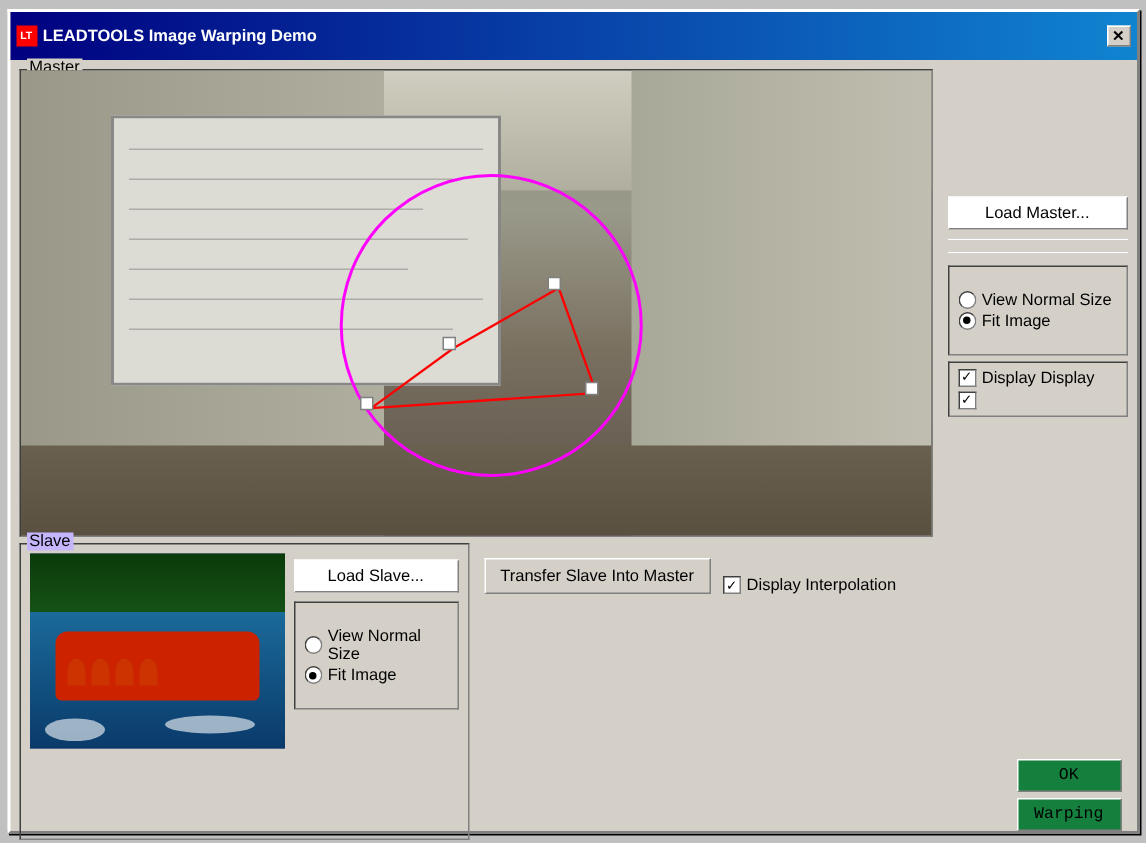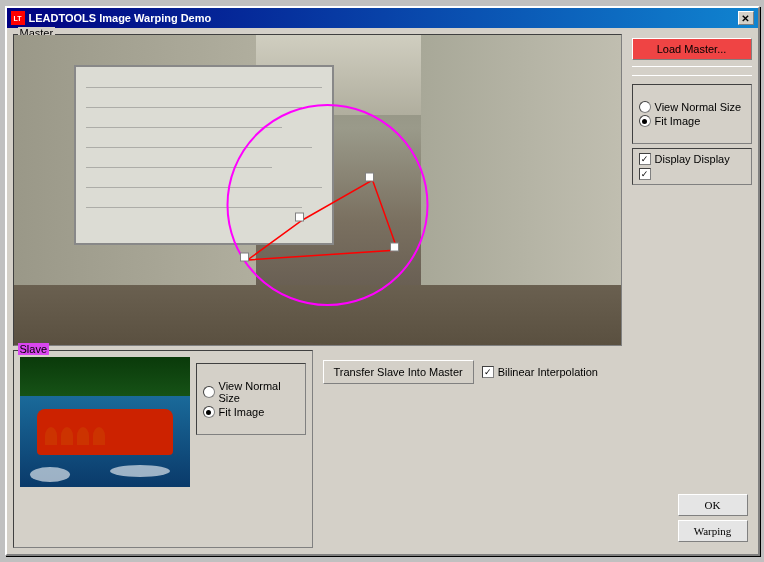--- a/index.html
+++ b/index.html
@@ -22,21 +22,21 @@
       border: 2px solid #808080;
       border-top-color: #ffffff;
       border-left-color: #ffffff;
       box-shadow: 1px 1px 0 #000;
       position: relative;
     }
 
     .title-bar {
       background: linear-gradient(to right, #000080, #1084d0);
       color: white;
-      height: 20px;
+      height: 32px;
       display: flex;
       align-items: center;
       justify-content: space-between;
       padding: 0 4px;
       user-select: none;
     }
 
     .title-bar-left {
       display: flex;
       align-items: center;
@@ -84,20 +84,21 @@
       display: flex;
       flex-direction: column;
       gap: 4px;
     }
 
     
     .master-section {
       display: flex;
       gap: 10px;
       flex: 0 0 auto;
+      align-items: center;
     }
 
     .master-frame {
       border: 1px solid #808080;
       border-top-color: #404040;
       border-left-color: #404040;
       position: relative;
       flex: 1;
     }
 
@@ -200,21 +201,21 @@
     .master-controls {
       display: flex;
       flex-direction: column;
       gap: 4px;
       width: 120px;
       flex-shrink: 0;
       padding-top: 4px;
     }
 
     .win-button {
-      background: #ef4444;
+      background: #ffffff;
       border: 1px solid;
       border-top-color: #ffffff;
       border-left-color: #ffffff;
       border-right-color: #808080;
       border-bottom-color: #808080;
       padding: 2px 8px;
       font-size: 11px;
       font-family: 'MS Sans Serif', Arial, sans-serif;
       cursor: pointer;
       text-align: center;
@@ -310,21 +311,21 @@
       border-left-color: #404040;
       position: relative;
       width: 300px;
       flex-shrink: 0;
     }
 
     .slave-label {
       position: absolute;
       top: -8px;
       left: 4px;
-      background: #d946ef;
+      background: #c4b5fd;
       padding: 0 2px;
       font-size: 11px;
     }
 
     .slave-inner {
       display: flex;
       height: 100%;
       padding: 6px;
       gap: 6px;
     }
@@ -412,21 +413,21 @@
     .right-panel {
       flex: 1;
       display: flex;
       flex-direction: column;
       gap: 6px;
       padding: 6px 4px;
     }
 
     .transfer-row {
       display: flex;
-      align-items: center;
+      align-items: flex-end;
       gap: 8px;
       margin-top: 4px;
     }
 
     .transfer-button {
       background: #d4d0c8;
       border: 1px solid;
       border-top-color: #ffffff;
       border-left-color: #ffffff;
       border-right-color: #808080;
@@ -440,29 +441,29 @@
 
     .bottom-buttons {
       display: flex;
       flex-direction: column;
       gap: 4px;
       margin-top: auto;
       align-items: flex-end;
     }
 
     .ok-cancel-btn {
-      background: #e5e5e5;
+      background: #15803d;
       border: 1px solid;
       border-top-color: #ffffff;
       border-left-color: #ffffff;
       border-right-color: #808080;
       border-bottom-color: #808080;
       padding: 2px 8px;
       font-size: 11px;
-      font-family: Liberation Serif, serif;
+      font-family: Liberation Mono, monospace;
       cursor: pointer;
       width: 70px;
       min-height: 22px;
       text-align: center;
     }
 
     .spacer {
       flex: 1;
     }
 
@@ -584,20 +585,21 @@
               <div style="position:absolute; bottom:32%; left:15%; display:flex; gap:4px;">
                 <div style="width:12px;height:18px;background:#cc3300;border-radius:50% 50% 0 0;"></div>
                 <div style="width:12px;height:18px;background:#cc3300;border-radius:50% 50% 0 0;"></div>
                 <div style="width:12px;height:18px;background:#cc3300;border-radius:50% 50% 0 0;"></div>
                 <div style="width:12px;height:18px;background:#cc3300;border-radius:50% 50% 0 0;"></div>
               </div>
             </div>
           </div>
 
           <div class="slave-controls">
+            <button class="win-button">Load Slave...</button>
 
             <div class="radio-group">
               <div class="radio-item">
                 <div class="radio-circle">
                 </div>
                 <span>View Normal Size</span>
               </div>
               <div class="radio-item">
                 <div class="radio-circle">
                   <div class="radio-dot"></div>
@@ -610,21 +612,21 @@
       </div>
 
       <div class="right-panel">
 
         <div class="transfer-row">
           <button class="transfer-button">Transfer Slave Into Master</button>
           <div class="checkbox-item">
             <div class="checkbox-box">
               <span class="checkmark">✓</span>
             </div>
-            <span>Bilinear Interpolation</span>
+            <span>Display Interpolation</span>
           </div>
         </div>
 
         <div class="spacer"></div>
 
         <div class="bottom-buttons">
           <button class="ok-cancel-btn">OK</button>
           <button class="ok-cancel-btn">Warping</button>
         </div>
       </div>

